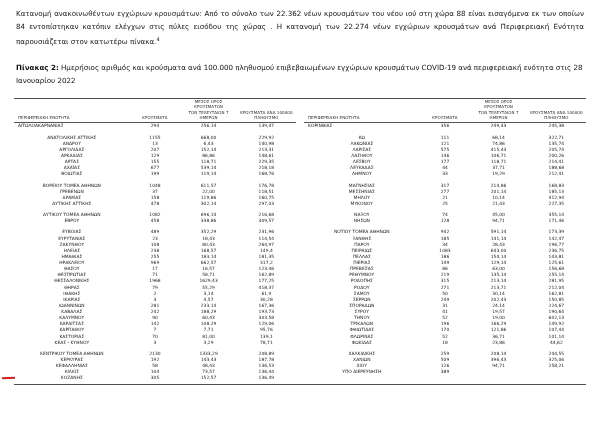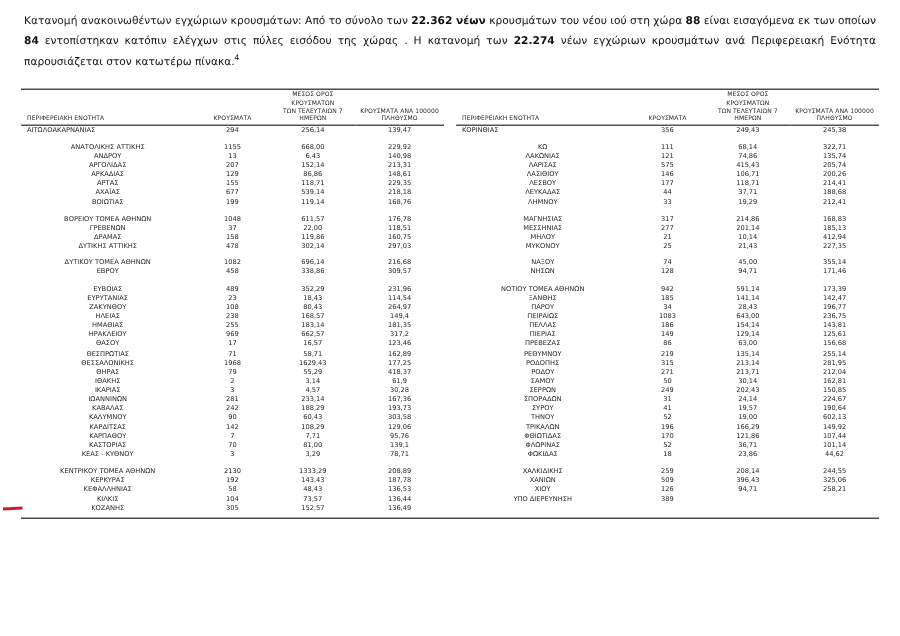--- a/index.html
+++ b/index.html
@@ -11,21 +11,21 @@
     color:#1a1a1a;
     overflow:hidden;
   }
   .page{width:600px;height:424px;position:relative;box-sizing:border-box;padding:6px 14px 0 14px;}
 
   
   .intro{
     font-size:7.1px;line-height:12.6px;color:#111;
     text-align:justify;margin:2px 2px 0 2px;
   }
-  .intro b{font-weight:bold;}
+  .intro b{font-weight:normal;}
   .intro .lead{color:#1a1a1a;font-weight:normal;}
   .intro sup{font-size:5px;vertical-align:super;}
 
   
   .caption{
     font-size:7.1px;line-height:12.4px;color:#111;
     margin:13px 2px 0 2px;text-align:left;
   }
   .caption b{font-weight:bold;}
 
@@ -70,20 +70,23 @@
 </style>
 </head>
 <body>
 
 <div class="page">
 
   <p class="intro">
     <b class="lead">Κατανομή ανακοινωθέντων εγχώριων κρουσμάτων</b><span>: Από το σύνολο των </span><b>22.362 νέων</b><span> κρουσμάτων του νέου ιού στη χώρα </span><b>88</b><span> είναι εισαγόμενα εκ των οποίων </span><b>84</b><span> εντοπίστηκαν κατόπιν ελέγχων στις πύλες εισόδου της χώρας .  Η κατανομή των </span><b>22.274</b><span> νέων εγχώριων κρουσμάτων ανά Περιφερειακή Ενότητα παρουσιάζεται στον κατωτέρω πίνακα.</span><sup>4</sup>
   </p>
 
+  <p class="caption">
+    <b>Πίνακας 2:</b><span> Ημερήσιος αριθμός και κρούσματα ανά 100.000 πληθυσμού επιβεβαιωμένων εγχώριων κρουσμάτων COVID-19 ανά περιφερειακή ενότητα στις 28 Ιανουαρίου 2022</span>
+  </p>
 
   <div class="tablewrap">
     <div class="rule-top"></div>
     <div class="cols">
 
       <div class="col left">
         <table>
           <colgroup>
               <col class="w0">
               <col class="w1">

